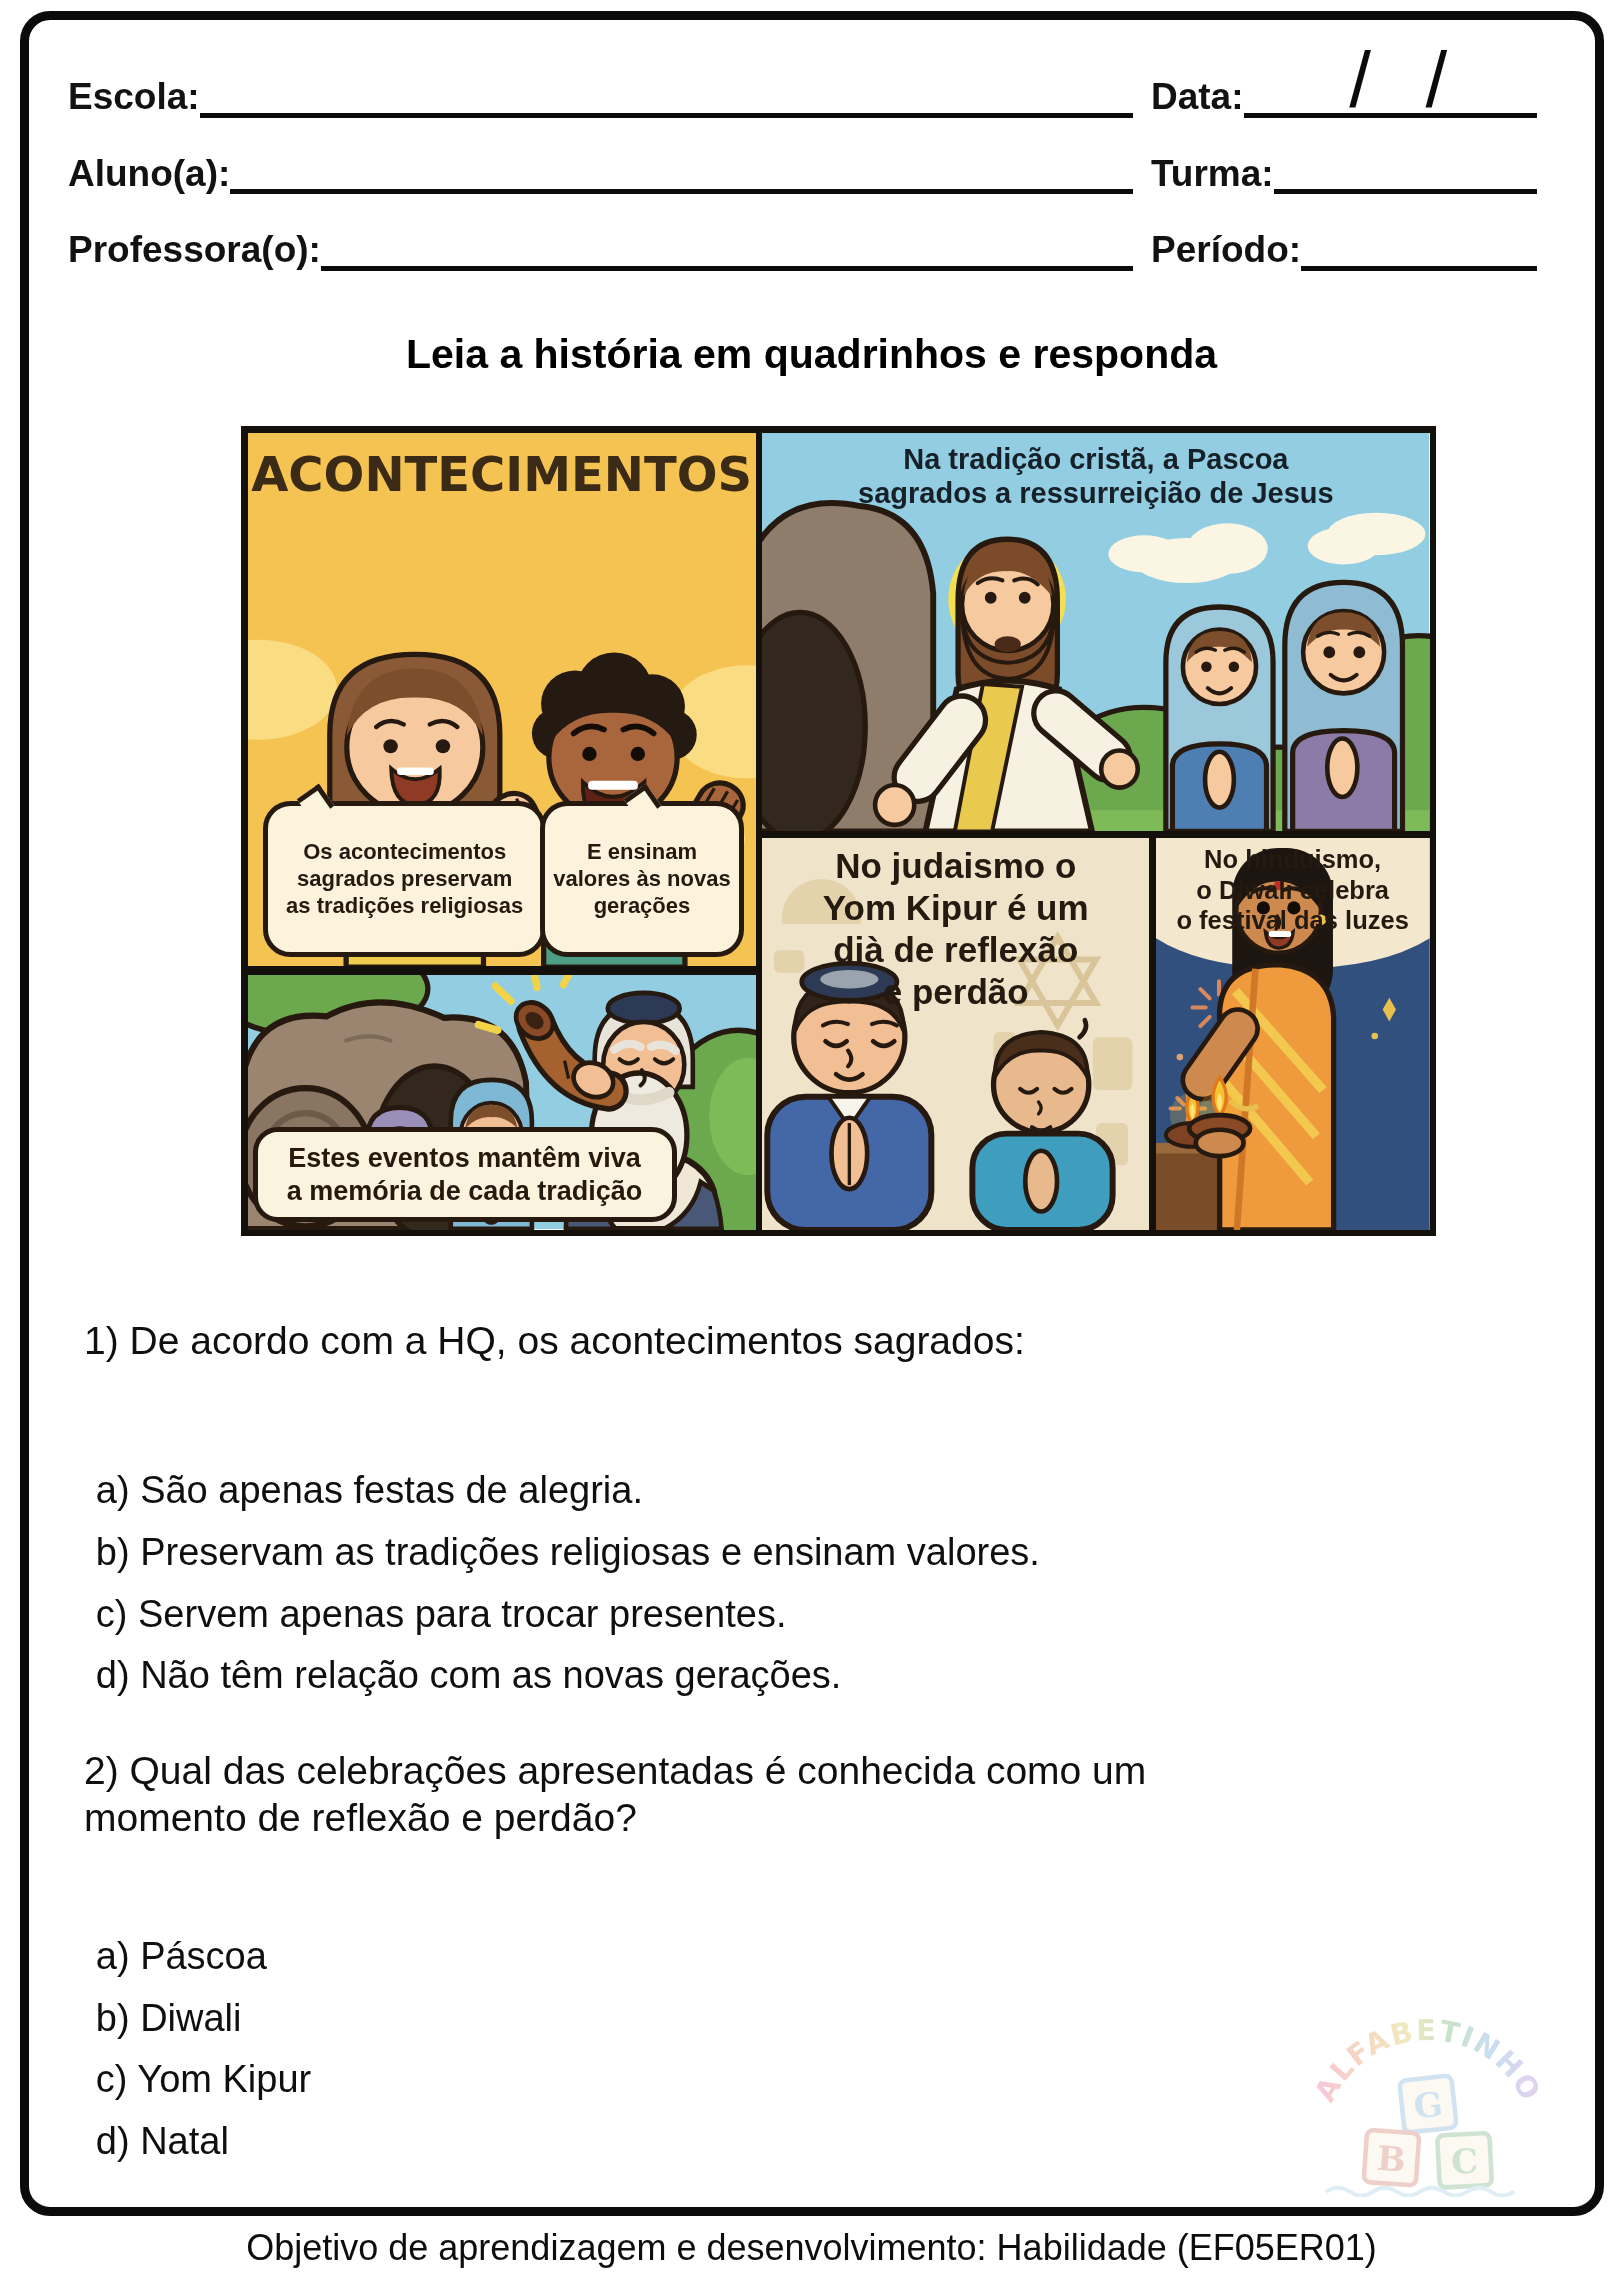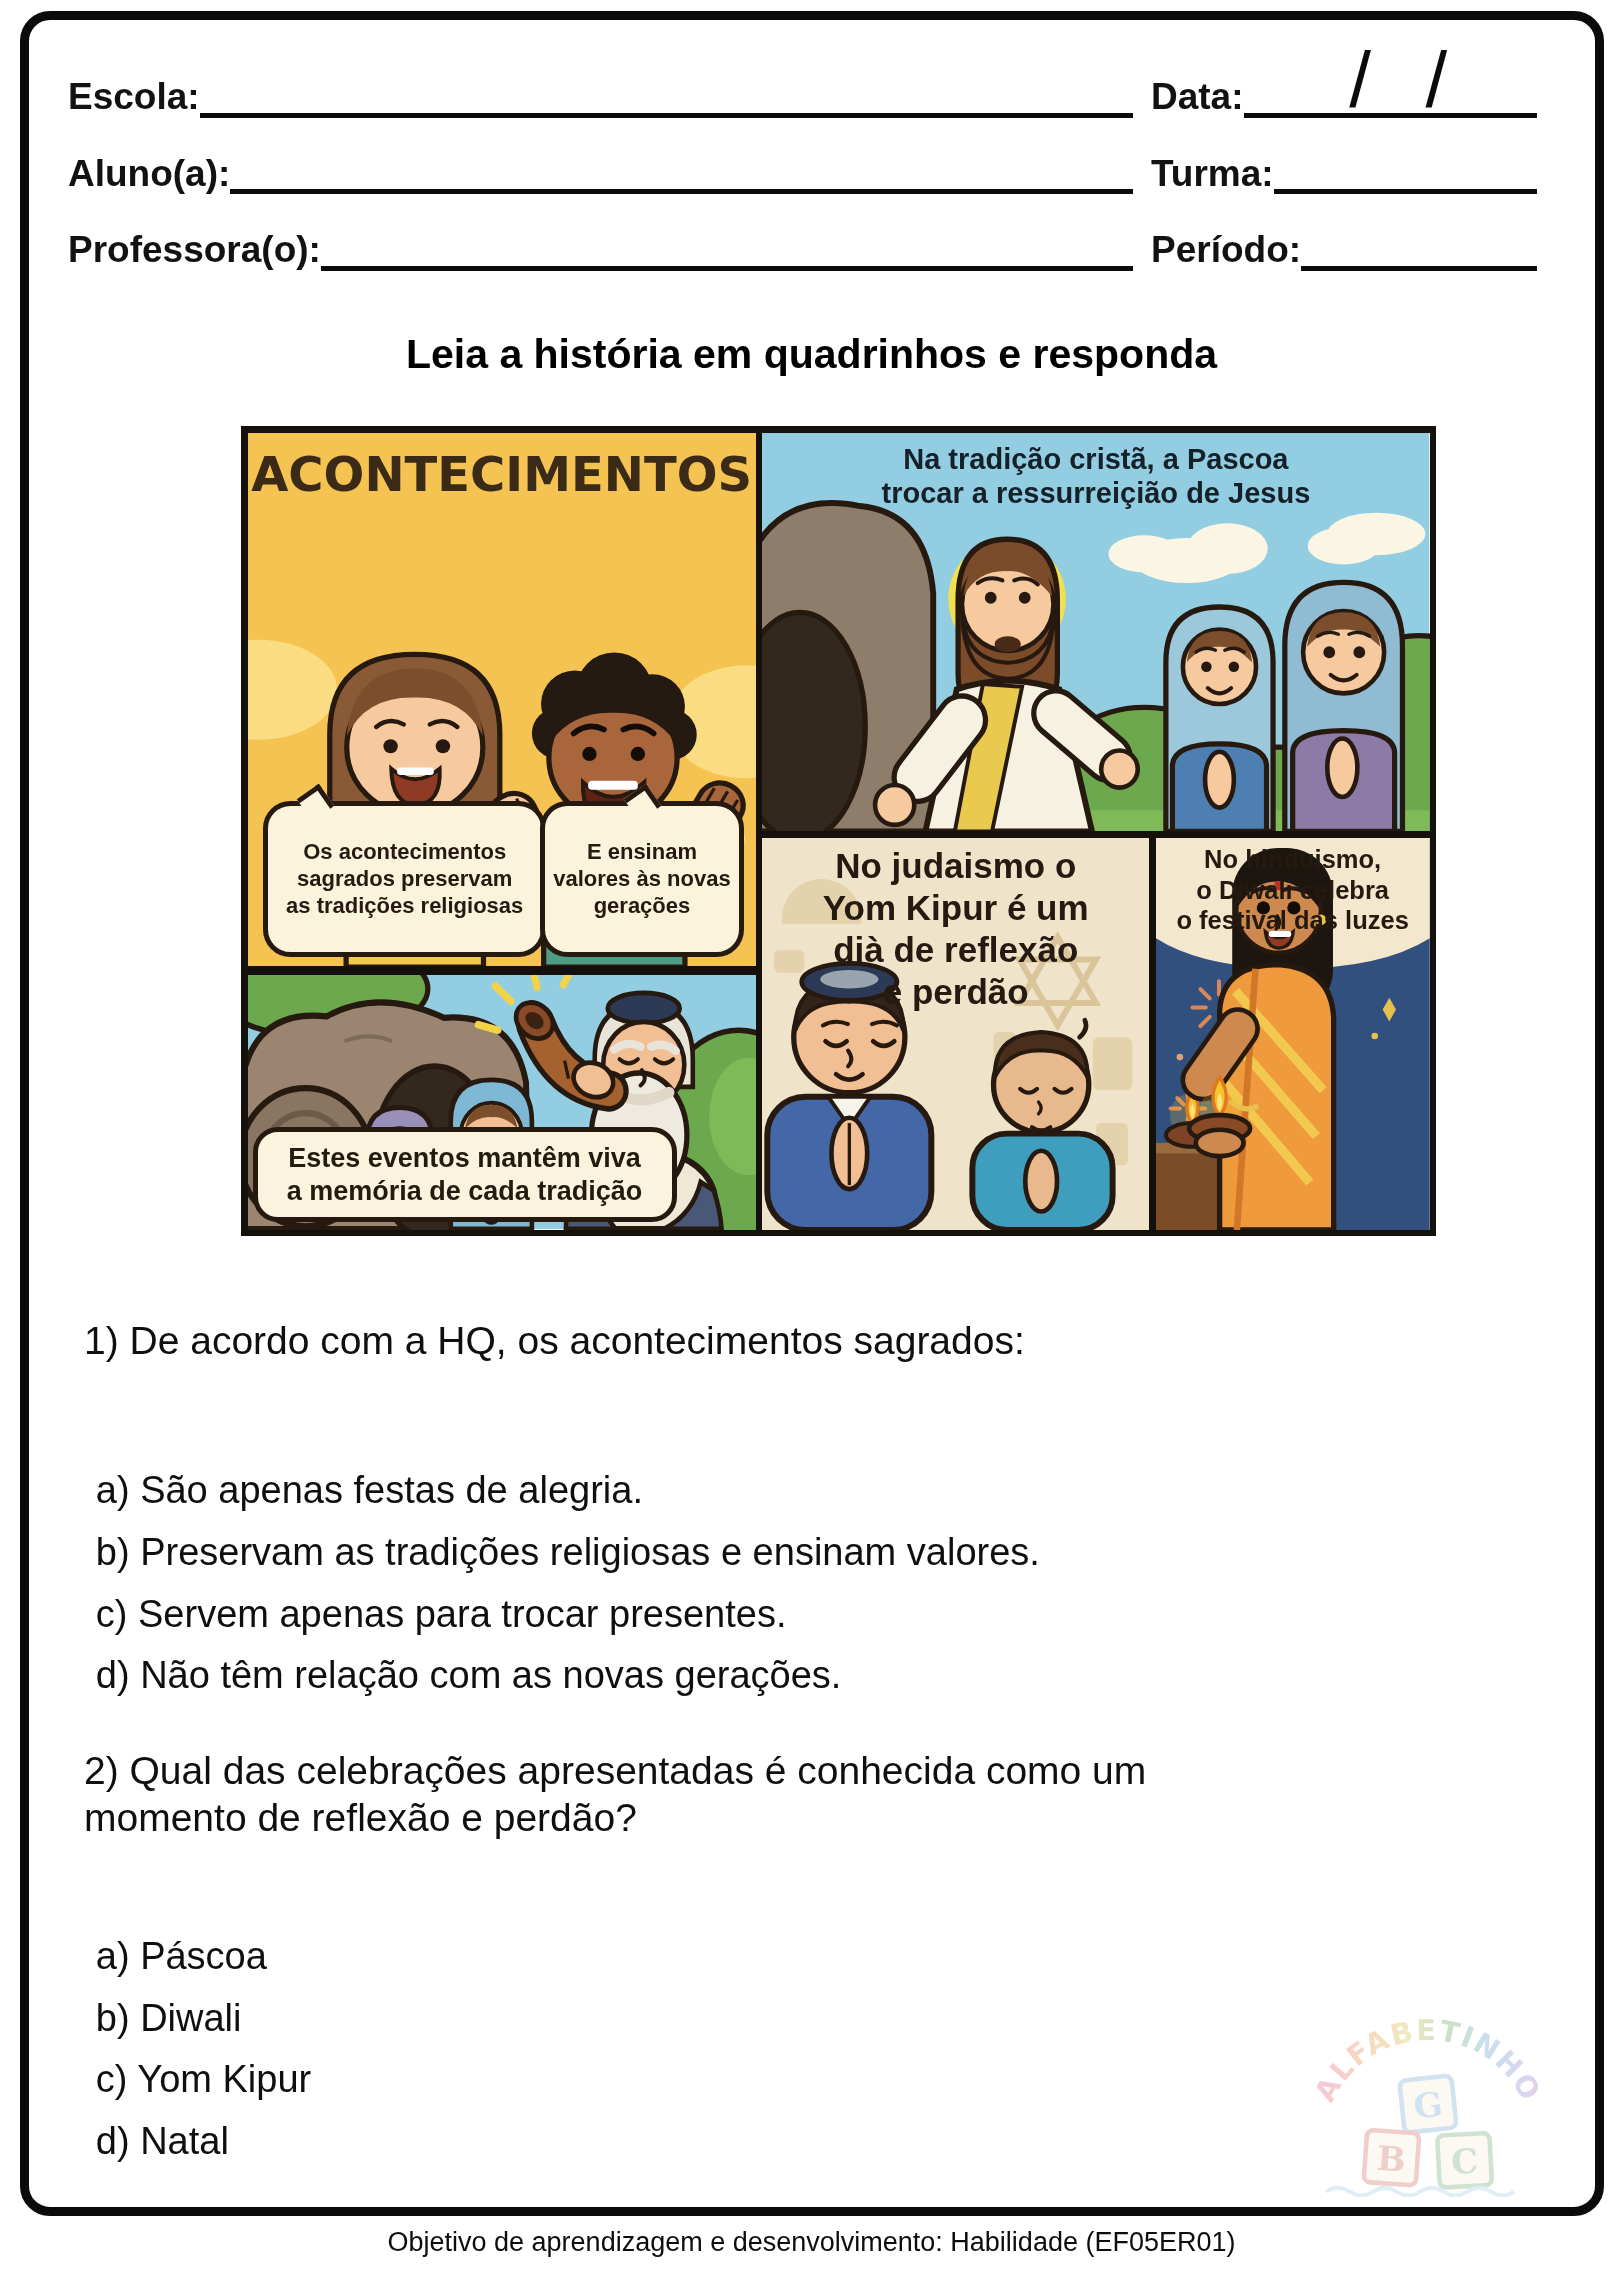--- a/index.html
+++ b/index.html
@@ -63,21 +63,21 @@
   .question-text{font-size:39px;line-height:1.2;font-weight:400;}
   .q1{margin-bottom:103px;}
   .q2{margin-top:49px;margin-bottom:92px;max-width:1210px;}
   .option{font-size:38px;line-height:1.2;margin-bottom:16.3px;padding-left:11.8px;font-weight:400;}
 
   
   .watermark{position:absolute;left:1300px;top:2006px;width:256px;height:191px;}
 
   
   .footer{position:absolute;left:0;top:2227px;width:1623px;text-align:center;
-    font-size:27px;font-weight:400;color:#0d0d0d;}
+    font-size:36px;font-weight:400;color:#0d0d0d;}
 </style>
 </head>
 <body>
 
 <div class="sheet-border"></div>
 
 <div class="header">
   <div class="hrow">
     <span class="hlabel">Escola:</span>
     <span class="hline"></span>
@@ -302,21 +302,21 @@
             <circle cx="914" cy="330" r="9" fill="#26190F"></circle>
           <path d="M850 306 q16 -10 32 -3" stroke="#26190F" stroke-width="5" fill="none" stroke-linecap="round"></path>
           <path d="M898 303 q16 -7 32 3" stroke="#26190F" stroke-width="5" fill="none" stroke-linecap="round"></path>
           <path d="M870 364 q20 17 40 0" stroke="#26190F" stroke-width="6" fill="none" stroke-linecap="round"></path>
           <path d="M812 600 L812 482 Q812 448 890 448 Q968 448 968 482 L968 600 Z" fill="#8C7BA6" stroke="#26190F" stroke-width="8"></path>
           <ellipse cx="888" cy="504" rx="23" ry="44" fill="#F6C99F" stroke="#26190F" stroke-width="7"></ellipse>
         </g>
       </svg>
       <div class="caption caption-easter">
         <div>Na tradição cristã, a Pascoa</div>
-        <div>trocar a ressurreiçião de Jesus</div>
+        <div>sagrados a ressurreiçião de Jesus</div>
       </div>
     </div>
 
     <div class="comic-bottom-row">
 
       <div class="panel panel-yomkippur">
         <svg class="panel-art" viewBox="0 0 585 594" preserveAspectRatio="none">
           <rect width="585" height="594" fill="#EFE3CA"></rect>
           <g fill="none" stroke="#DAC49A" stroke-width="9">
             <path d="M447 150 L505 250 L389 250 Z"></path>

